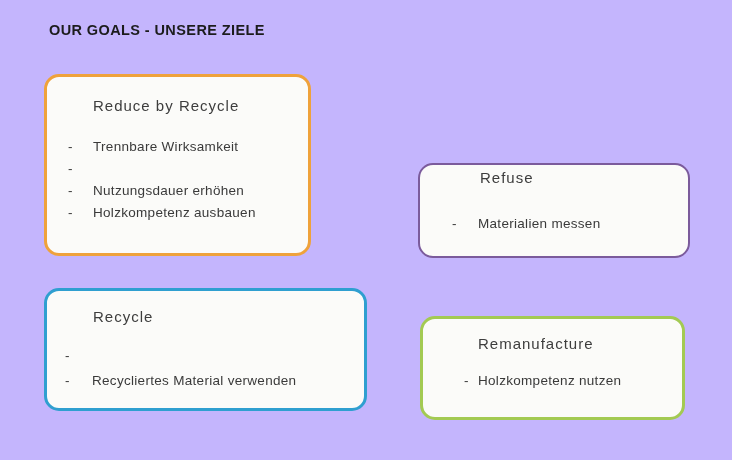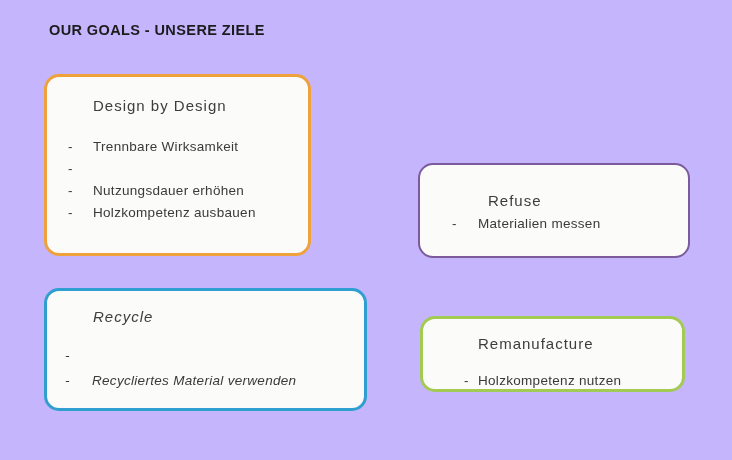--- a/index.html
+++ b/index.html
@@ -18,22 +18,22 @@
   }
   .goal-box {
     position:absolute;
     box-sizing:border-box;
     background:#FBFBF9;
     border-style:solid;
     border-radius:15px;
   }
   #box-reduce  { left:44px;  top:74px;  width:267px; height:182px; border-width:3px; }
   #box-refuse  { left:418px; top:163px; width:272px; height:95px;  border-width:2px; }
-  #box-recycle { left:44px;  top:288px; width:323px; height:123px; border-width:3px;font-style:italic; }
-  #box-reman   { left:420px; top:316px; width:265px; height:76px;  border-width:3px;text-align:center; }
+  #box-recycle { left:44px;  top:288px; width:323px; height:123px; border-width:3px; }
+  #box-reman   { left:420px; top:316px; width:265px; height:104px;  border-width:3px;text-align:center; }
 
   .goal-box .heading {
     position:absolute; margin:0;
     font-size:15px; font-weight:400;
     color:#3D3D3D; letter-spacing:1px;
     white-space:nowrap;
   }
   .goal-box ul {
     position:absolute; margin:0; padding:0;
     list-style:none;
@@ -43,42 +43,42 @@
     font-size:13.5px; color:#3A3A3A;
     letter-spacing:0.3px; line-height:22px;
     white-space:nowrap;
   }
   .goal-box li .dash { flex:none; }
 
   #box-reduce .heading  { left:46px; top:20px; }
   #box-reduce ul        { left:21px; top:59px; }
   #box-reduce li .dash  { width:25px; }
 
-  #box-refuse .heading  { left:60px; top:27px;margin-left:8px; }
+  #box-refuse .heading  { left:60px; top:4px; }
   #box-refuse ul        { left:32px; top:48px; }
   #box-refuse li .dash  { width:26px; }
 
   #box-recycle .heading { left:46px; top:17px; }
   #box-recycle ul       { left:18px; top:52px; }
   #box-recycle li       { line-height:25px; }
   #box-recycle li .dash { width:27px; }
 
   #box-reman .heading   { left:55px; top:16px; }
   #box-reman ul         { left:32px; top:51px; }
   #box-reman li .dash   { width:23px; }
 </style>
 </head>
 <body>
 
 <div class="canvas">
 
   <h1 class="page-title">OUR GOALS - UNSERE ZIELE</h1>
 
   <div id="box-reduce" class="goal-box" style="border-color: rgb(239, 162, 59);">
-    <h2 class="heading">Design by Design</h2>
+    <h2 class="heading">Reduce by Recycle</h2>
     <ul>
         <li>
           <span class="dash">-</span>
           <span>Trennbare Wirksamkeit</span>
         </li>
         <li>
           <span class="dash">-</span>
         </li>
         <li>
           <span class="dash">-</span>

